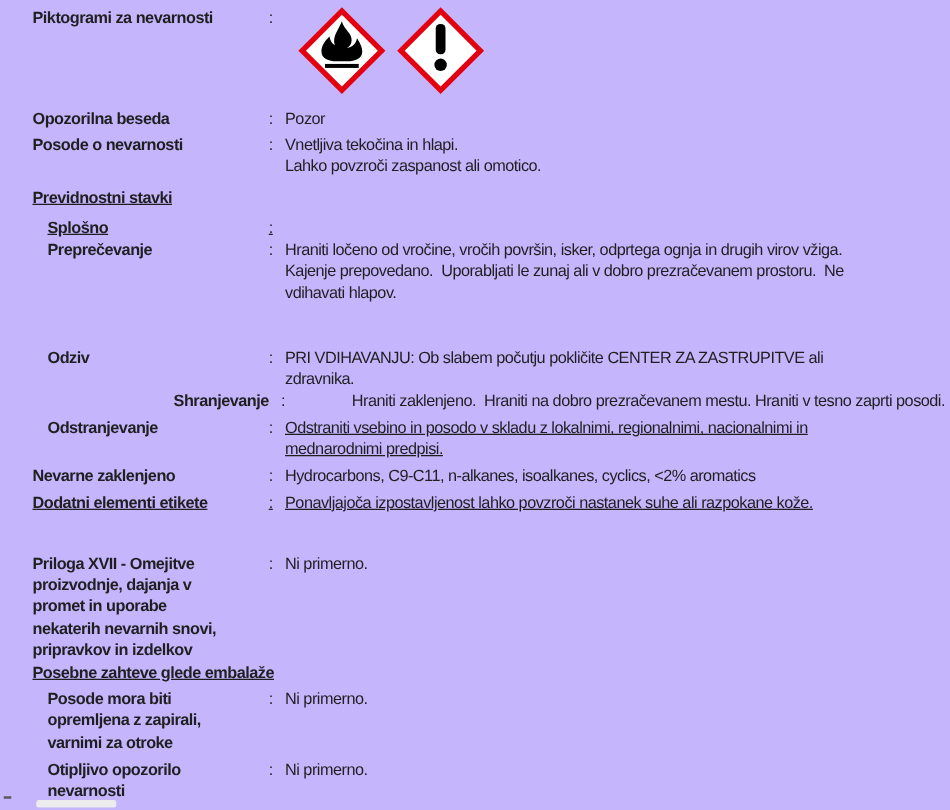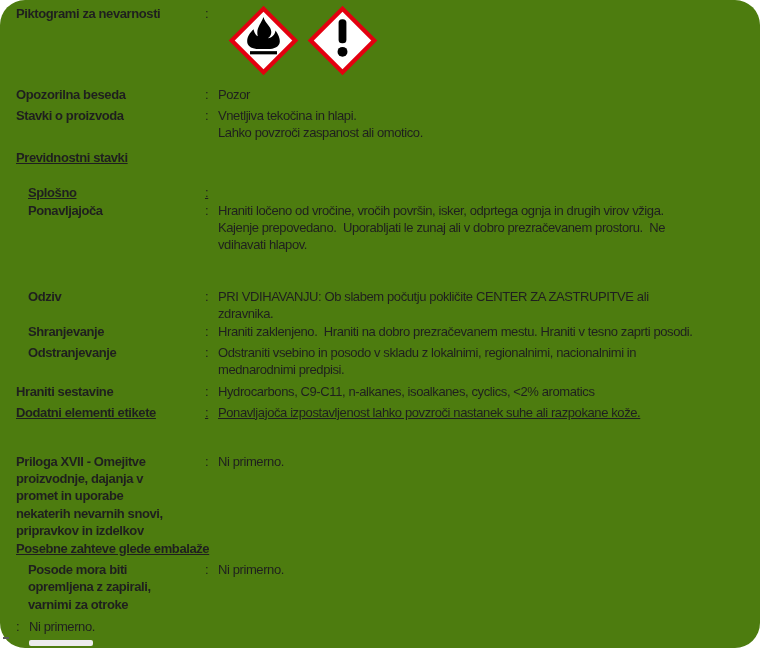--- a/index.html
+++ b/index.html
@@ -1,42 +1,42 @@
 <!DOCTYPE html>
 <html><head>
 <meta charset="utf-8">
 <style>
   html,body{margin:0;padding:0;background:#fff;}
   body{
     width:760px;height:648px;overflow:hidden;
     font-family:"Liberation Sans","DejaVu Sans",sans-serif;
     font-size:13px;letter-spacing:-0.4px;color:#1f1f1f;
   }
-  .page{position:relative;box-sizing:border-box;width:760px;height:648px;padding:5px 4px 0 16px;background:#4d7c0f;border-radius:25px;}
+  .page{position:relative;box-sizing:border-box;width:760px;height:648px;padding:5px 4px 0 26px;background:#c4b5fd;}
   .row{display:flex;align-items:flex-start;}
   .label{
     font-weight:bold;flex:0 0 189px;width:189px;
     white-space:pre-line;line-height:17.2px;
   }
   .label.lvl2{box-sizing:border-box;padding-left:12px;}
   .colon{flex:0 0 13px;width:13px;line-height:17.2px;}
   .value{flex:1;white-space:pre;line-height:17.2px;}
   .codes{margin-top:3px;white-space:pre;line-height:17.2px;}
   .heading{
     font-weight:bold;text-decoration:underline;line-height:17.2px;
   }
   
   .r-picto{margin-bottom:10px;}
   .r-signal{margin-bottom:4px;}
   .r-hazard{margin-bottom:7px;}
-  .h-precaution{margin-bottom:18px;}
+  .h-precaution{margin-bottom:7px;}
   .r-general{margin-bottom:1px;text-decoration:underline;}
   .r-prevention{margin-bottom:2px;}
   .r-response{margin-bottom:1px;margin-top:34px;}
-  .r-storage{margin-bottom:4px;}
+  .r-storage{margin-bottom:4px;text-align:right;}
   .r-disposal{margin-bottom:4px;}
   .r-ingredients{margin-bottom:4px;}
   .r-supplemental{margin-bottom:32px;text-decoration:underline;}
   .r-annex{margin-bottom:1px;}
   .h-packaging{margin-bottom:4px;}
   .r-closures{margin-bottom:5px;}
   .r-tactile{margin-bottom:0;}
   .icons{display:flex;gap:8px;padding-left:10px;}
   .ghs{display:block;}
   .footer-dash{position:absolute;left:3px;top:637px;width:6px;height:2px;background:#5a5a5a;}
@@ -66,35 +66,35 @@
     </div>
   </div>
 
   <div class="row r-signal">
     <div class="label">Opozorilna beseda</div>
     <div class="colon">:</div>
     <div class="value">Pozor</div>
   </div>
 
   <div class="row r-hazard">
-    <div class="label">Stavki o proizvoda</div>
+    <div class="label">Posode o nevarnosti</div>
     <div class="colon">:</div>
     <div class="value">Vnetljiva tekočina in hlapi.
 Lahko povzroči zaspanost ali omotico.</div>
   </div>
 
   <div class="heading h-precaution">Previdnostni stavki</div>
 
   <div class="row r-general">
     <div class="label lvl2">Splošno</div>
     <div class="colon">:</div>
   </div>
 
   <div class="row r-prevention">
-    <div class="label lvl2">Ponavljajoča</div>
+    <div class="label lvl2">Preprečevanje</div>
     <div class="colon">:</div>
     <div class="value">Hraniti ločeno od vročine, vročih površin, isker, odprtega ognja in drugih virov vžiga.
 Kajenje prepovedano.  Uporabljati le zunaj ali v dobro prezračevanem prostoru.  Ne
 vdihavati hlapov.</div>
   </div>
 
   <div class="row r-response">
     <div class="label lvl2">Odziv</div>
     <div class="colon">:</div>
     <div class="value">PRI VDIHAVANJU: Ob slabem počutju pokličite CENTER ZA ZASTRUPITVE ali
@@ -103,28 +103,28 @@
 
   <div class="row r-storage">
     <div class="label lvl2">Shranjevanje</div>
     <div class="colon">:</div>
     <div class="value">Hraniti zaklenjeno.  Hraniti na dobro prezračevanem mestu. Hraniti v tesno zaprti posodi.</div>
   </div>
 
   <div class="row r-disposal">
     <div class="label lvl2">Odstranjevanje</div>
     <div class="colon">:</div>
-    <div class="value" style="white-space:normal;">
+    <div class="value" style="white-space:normal;text-decoration:underline;">
       <div style="white-space:pre;">Odstraniti vsebino in posodo v skladu z lokalnimi, regionalnimi, nacionalnimi in
 mednarodnimi predpisi.</div>
     </div>
   </div>
 
   <div class="row r-ingredients">
-    <div class="label">Hraniti sestavine</div>
+    <div class="label">Nevarne zaklenjeno</div>
     <div class="colon">:</div>
     <div class="value">Hydrocarbons, C9-C11, n-alkanes, isoalkanes, cyclics, &lt;2% aromatics</div>
   </div>
 
   <div class="row r-supplemental">
     <div class="label">Dodatni elementi etikete</div>
     <div class="colon">:</div>
     <div class="value">Ponavljajoča izpostavljenost lahko povzroči nastanek suhe ali razpokane kože.</div>
   </div>
 
@@ -142,20 +142,22 @@
 
   <div class="row r-closures">
     <div class="label lvl2">Posode mora biti
 opremljena z zapirali,
 varnimi za otroke</div>
     <div class="colon">:</div>
     <div class="value">Ni primerno.</div>
   </div>
 
   <div class="row r-tactile">
+    <div class="label lvl2">Otipljivo opozorilo
+nevarnosti</div>
     <div class="colon">:</div>
     <div class="value">Ni primerno.</div>
   </div>
 
   <div class="footer-dash"></div>
   <div class="footer-ghost"></div>
 
 </div>
 
 </body></html>

